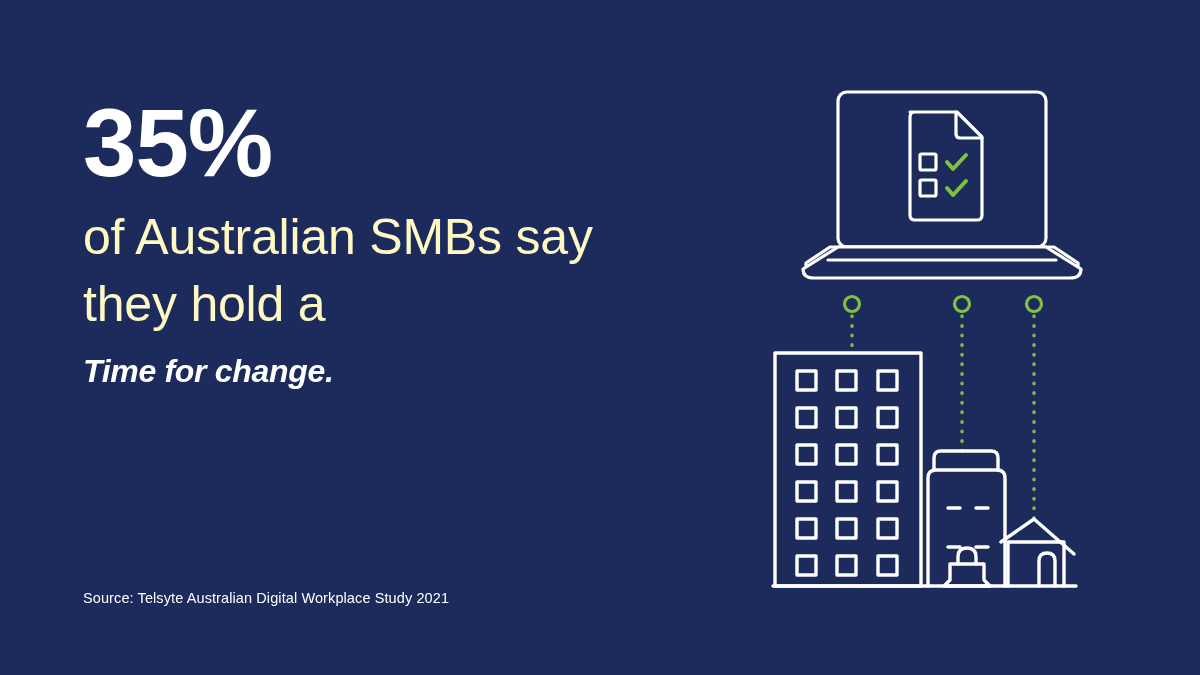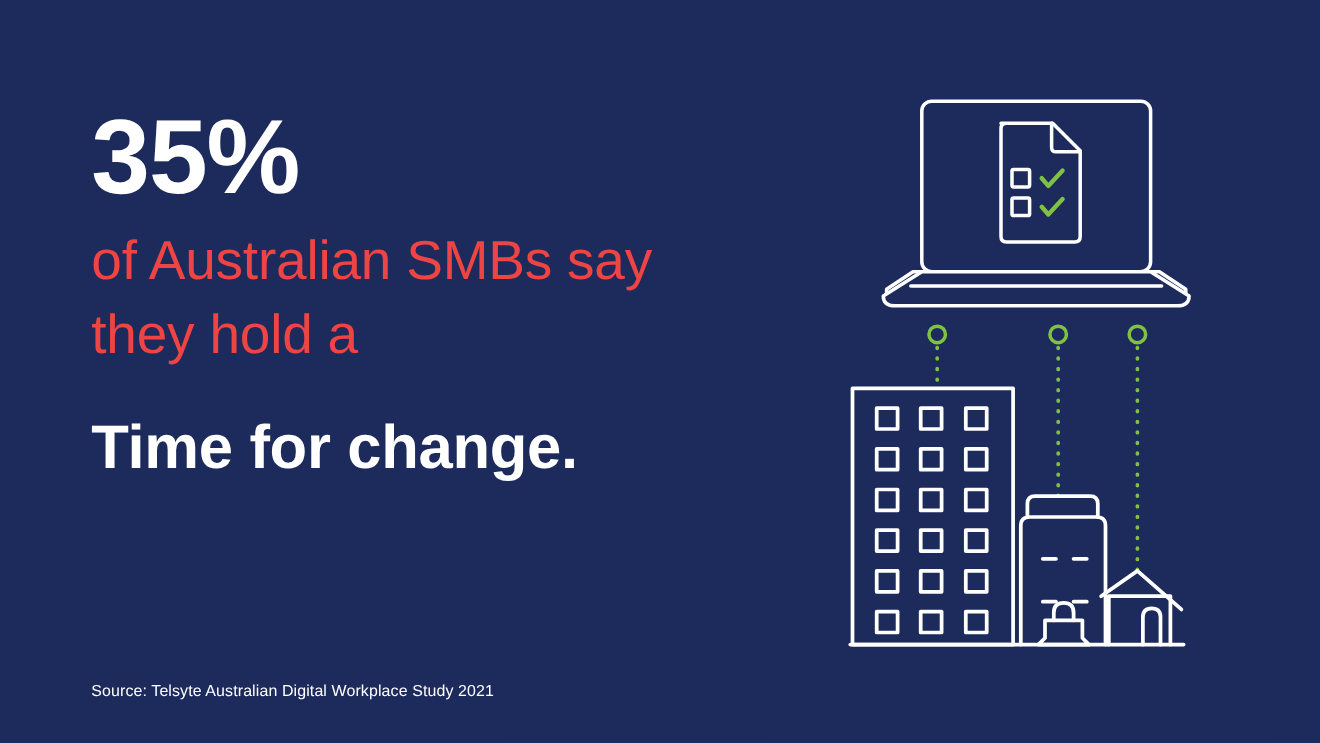--- a/index.html
+++ b/index.html
@@ -37,40 +37,41 @@
     color:#ffffff;
     letter-spacing:-1px;
     display:block;
   }
 
   .lede {
     margin-top:14px;
     font-size:50px;
     line-height:1.33;
     font-weight:300;
-    color:#ef4444;
+    color:#fef9c3;
     letter-spacing:-0.2px;
   }
 
   .lede .soft { font-weight:300; }
   .lede .strong { font-weight:700; display:block; }
 
   .cta {
-    margin-top:38px;
-    font-size:56px;
+    margin-top:17px;
+    font-size:32px;
     line-height:1.1;
     font-weight:700;
     color:#ffffff;
     letter-spacing:-0.3px;
+    font-style:italic;
   }
 
   .source {
     position:absolute;
     left:83px;
-    top:621px;
+    top:590px;
     font-size:14.5px;
     font-weight:400;
     color:#ffffff;
     letter-spacing:0.1px;
   }
 
   
   #art {
     position:absolute;
     left:752px;

